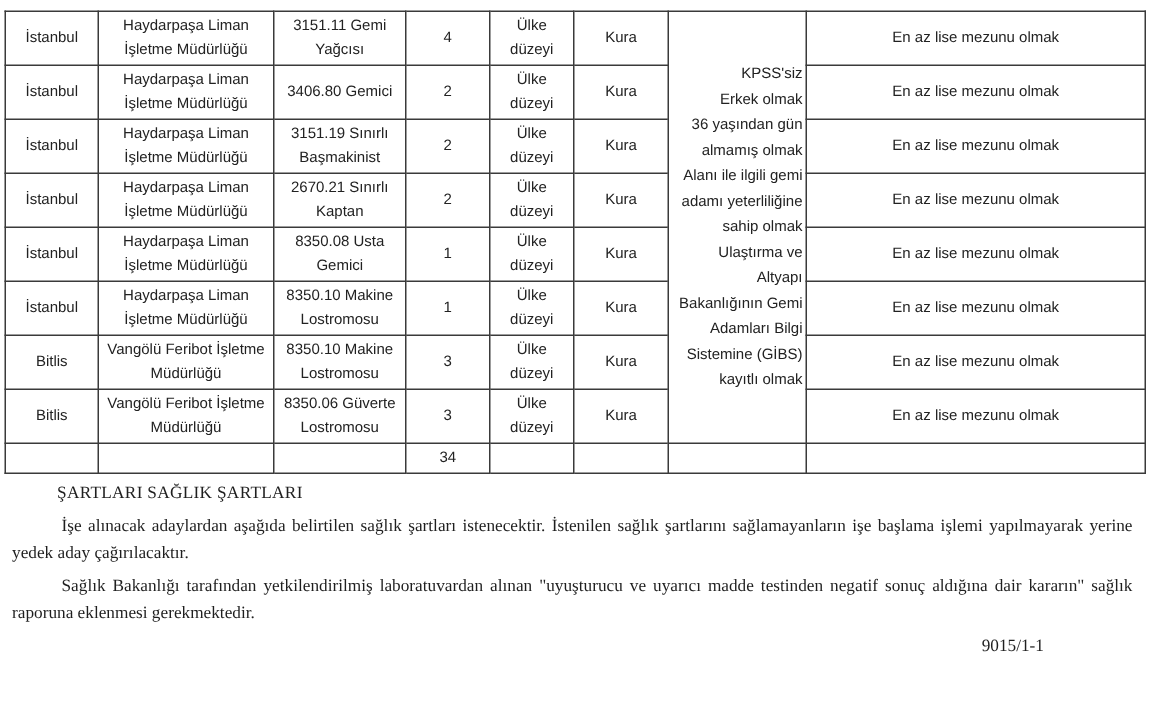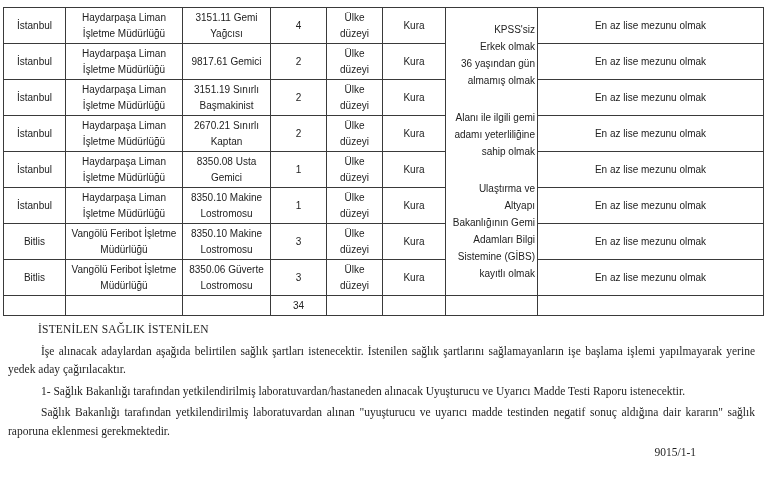--- a/index.html
+++ b/index.html
@@ -27,21 +27,21 @@
     overflow:hidden;
     background:#fff;
   }
   .job-table tr.data-row td{height:33px;}
   .job-table tr.total-row td{height:17px;}
   td.req-cell{
     vertical-align:middle;
     line-height:17px;
   }
   .req-block{white-space:pre-line;text-align:right;}
-  .req-block + .req-block{margin-top:20px;}
+  .req-block + .req-block{}
   
   .body-text{
     padding:4px 8px 0 5px;
     font-size:11.5px;
     line-height:18.5px;
   }
   .body-text .heading{
     text-indent:33px;
     letter-spacing:0.2px;
   }
@@ -91,21 +91,21 @@
 Bakanlığının Gemi
 Adamları Bilgi
 Sistemine (GİBS)
 kayıtlı olmak</div>
       </td>
       <td>En az lise mezunu olmak</td>
     </tr>
     <tr class="data-row">
       <td>İstanbul</td>
       <td>Haydarpaşa Liman İşletme Müdürlüğü</td>
-      <td>9817.61 Gemici</td>
+      <td>3406.80 Gemici</td>
       <td>2</td>
       <td>Ülke düzeyi</td>
       <td>Kura</td>
       <td>En az lise mezunu olmak</td>
     </tr>
     <tr class="data-row">
       <td>İstanbul</td>
       <td>Haydarpaşa Liman İşletme Müdürlüğü</td>
       <td>3151.19 Sınırlı Başmakinist</td>
       <td>2</td>
@@ -165,18 +165,17 @@
       <td>34</td>
       <td></td>
       <td></td>
       <td></td>
       <td></td>
     </tr>
   </tbody>
 </table>
 
 <div class="body-text">
-  <div class="heading">İSTENİLEN SAĞLIK İSTENİLEN</div>
+  <div class="heading">ŞARTLARI SAĞLIK ŞARTLARI</div>
   <p>İşe alınacak adaylardan aşağıda belirtilen sağlık şartları istenecektir. İstenilen sağlık şartlarını sağlamayanların işe başlama işlemi yapılmayarak yerine yedek aday çağırılacaktır.</p>
-  <p>1- Sağlık Bakanlığı tarafından yetkilendirilmiş laboratuvardan/hastaneden alınacak Uyuşturucu ve Uyarıcı Madde Testi Raporu istenecektir.</p>
   <p>Sağlık Bakanlığı tarafından yetkilendirilmiş laboratuvardan alınan "uyuşturucu ve uyarıcı madde testinden negatif sonuç aldığına dair kararın" sağlık raporuna eklenmesi gerekmektedir.</p>
   <div class="doc-number">9015/1-1</div>
 </div>
 
 </body></html>

